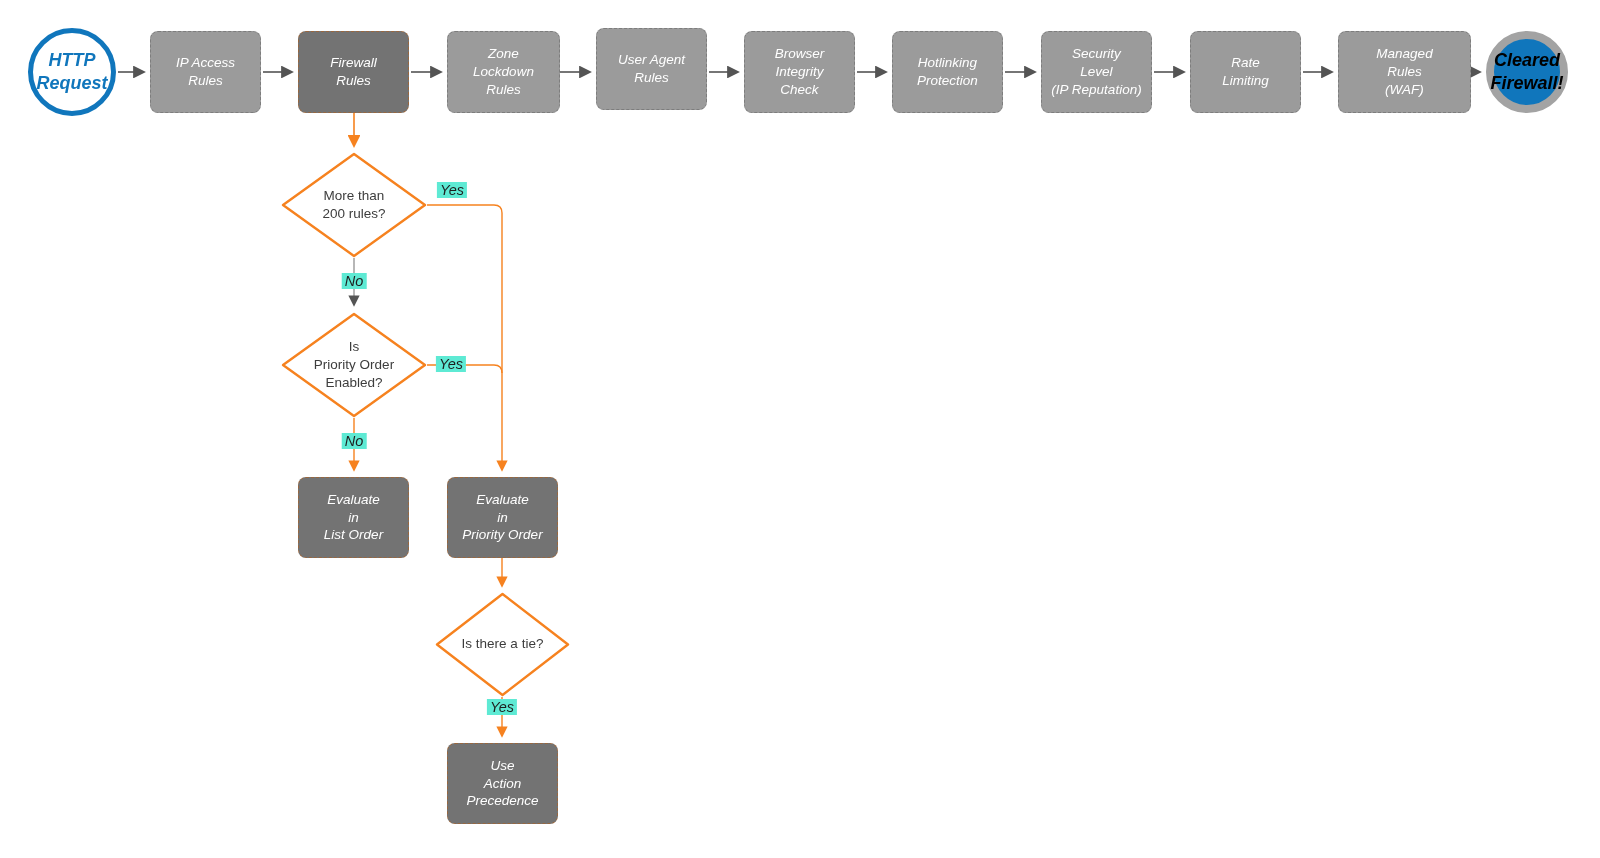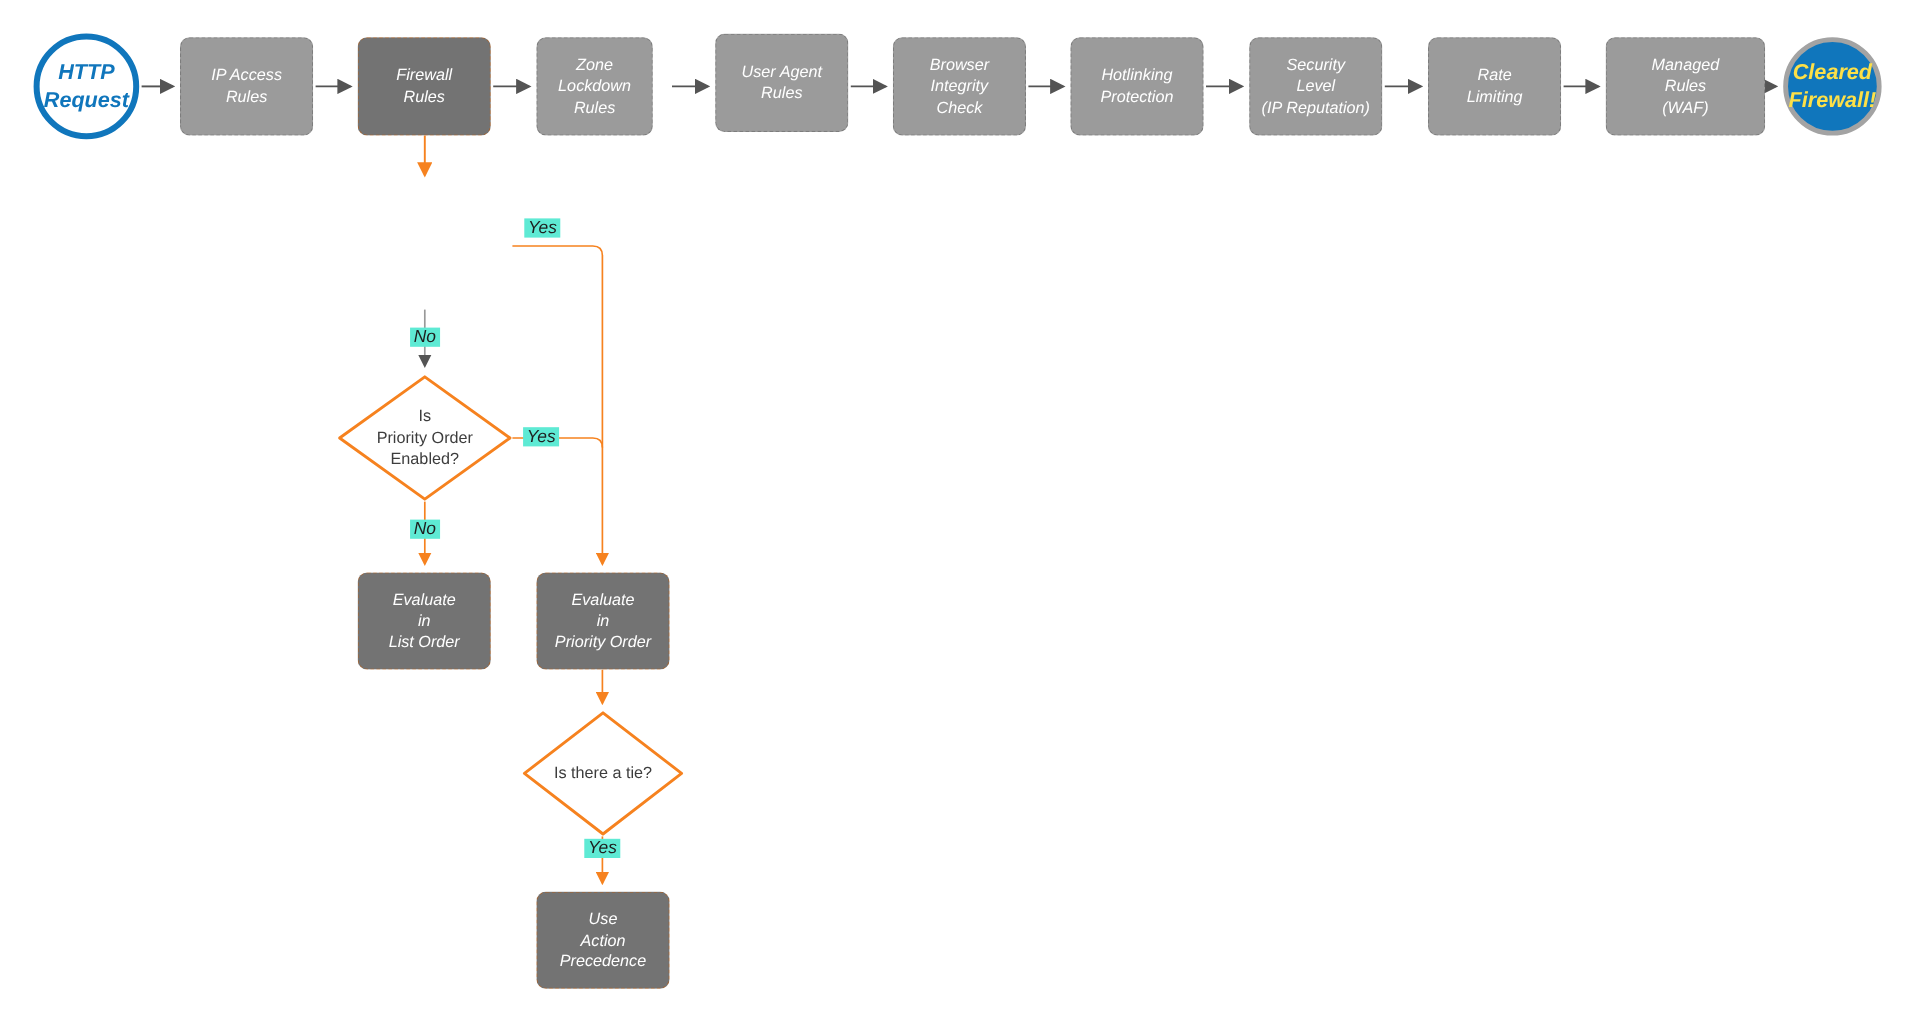--- a/index.html
+++ b/index.html
@@ -51,22 +51,22 @@
     font-size: 18px;
     line-height: 1.3;
   }
   .terminal-circle.start {
     background: #ffffff;
     border: 5px solid #1076bc;
     color: #1076bc;
   }
   .terminal-circle.end {
     background: #1076bc;
-    border: 4px solid #a3a3a3;
-    color: #fde047;
+    border: 8px solid #a3a3a3;
+    color: #000000;
   }
   .diamond { position: absolute; z-index: 2; }
   .diamond svg { position: absolute; left: 0; top: 0; }
   .diamond .dlabel {
     position: absolute;
     left: 0; top: 0; right: 0; bottom: 0;
     display: flex;
     align-items: center;
     justify-content: center;
     text-align: center;
@@ -126,21 +126,21 @@
     </g>
   </svg>
 
   <div class="node terminal-circle start multiline" style="left:28px; top:28px; width:88px; height:88px;">HTTP
 Request</div>
 
   <div class="node process-box multiline" style="left:150px; top:31px; width:111px; height:82px;">IP Access
 Rules</div>
   <div class="node process-box highlight multiline" style="left:298px; top:31px; width:111px; height:82px;">Firewall
 Rules</div>
-  <div class="node process-box multiline" style="left:447px; top:31px; width:97px; height:82px;">Zone
+  <div class="node process-box multiline" style="left:447px; top:31px; width:113px; height:82px;">Zone
 Lockdown
 Rules</div>
   <div class="node process-box multiline" style="left:596px; top:28px; width:111px; height:82px;">User Agent
 Rules</div>
   <div class="node process-box multiline" style="left:892px; top:31px; width:111px; height:82px;">Hotlinking
 Protection</div>
   <div class="node process-box multiline" style="left:744px; top:31px; width:111px; height:82px;">Browser
 Integrity
 Check</div>
   <div class="node process-box multiline" style="left:1190px; top:31px; width:111px; height:82px;">Rate
@@ -148,20 +148,27 @@
   <div class="node process-box multiline" style="left:1041px; top:31px; width:111px; height:82px;">Security
 Level
 (IP Reputation)</div>
   <div class="node process-box multiline" style="left:1338px; top:31px; width:133px; height:82px;">Managed
 Rules
 (WAF)</div>
 
   <div class="node terminal-circle end multiline" style="left:1486px; top:31px; width:82px; height:82px;">Cleared
 Firewall!</div>
 
+  <div class="diamond" style="left:281px; top:152px; width:146px; height:106px;">
+    <svg width="146" height="106" viewBox="0 0 146 106">
+      <polygon points="73,2 144,53 73,104 2,53" fill="#ffffff" stroke="#f6821f" stroke-width="2.4" stroke-linejoin="round"></polygon>
+    </svg>
+    <div class="dlabel multiline">More than
+200 rules?</div>
+  </div>
 
   <div class="diamond" style="left:281px; top:312px; width:146px; height:106px;">
     <svg width="146" height="106" viewBox="0 0 146 106">
       <polygon points="73,2 144,53 73,104 2,53" fill="#ffffff" stroke="#f6821f" stroke-width="2.4" stroke-linejoin="round"></polygon>
     </svg>
     <div class="dlabel multiline">Is
 Priority Order
 Enabled?</div>
   </div>
 

